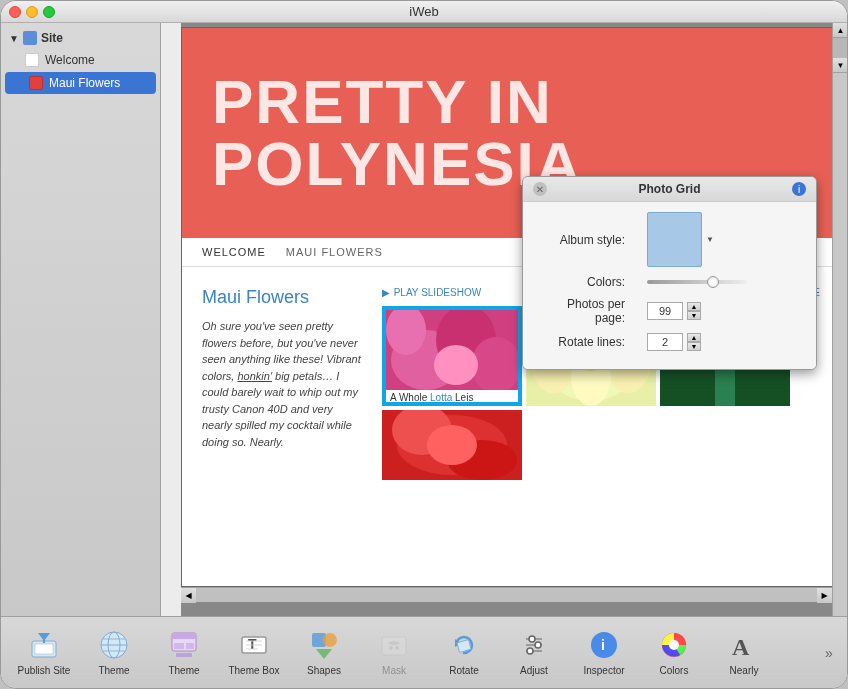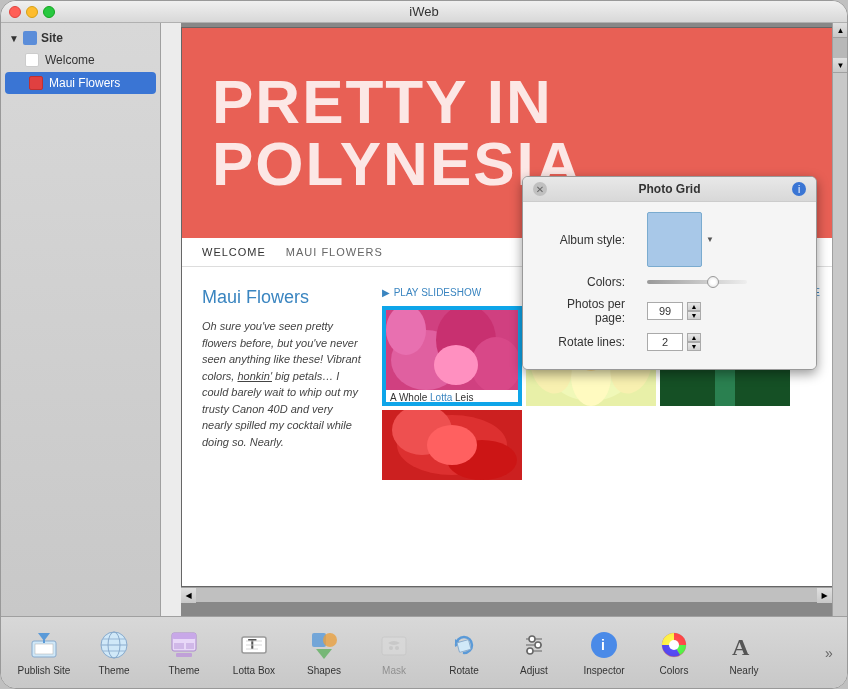--- a/index.html
+++ b/index.html
@@ -812,21 +812,21 @@
     <div class="toolbar-item">
       <div class="toolbar-icon">
         <svg width="32" height="32" viewBox="0 0 32 32">
           <rect x="4" y="8" width="24" height="16" rx="2" fill="white" stroke="#999" stroke-width="1.5"></rect>
           <text x="10" y="20" font-size="14" font-weight="bold" fill="#555">T</text>
           <line x1="8" y1="12" x2="24" y2="12" stroke="#ccc" stroke-width="0.8"></line>
           <line x1="8" y1="16" x2="24" y2="16" stroke="#ccc" stroke-width="0.8"></line>
           <line x1="8" y1="20" x2="20" y2="20" stroke="#ccc" stroke-width="0.8"></line>
         </svg>
       </div>
-      <span class="toolbar-label">Lotta Box</span>
+      <span class="toolbar-label">Theme Box</span>
     </div>
 
     <div class="toolbar-item">
       <div class="toolbar-icon">
         <svg width="32" height="32" viewBox="0 0 32 32">
           <rect x="4" y="4" width="14" height="14" rx="2" fill="#5a9ad8" opacity="0.8"></rect>
           <circle cx="22" cy="11" r="7" fill="#e8a040" opacity="0.8"></circle>
           <polygon points="16,30 8,20 24,20" fill="#60b060" opacity="0.8"></polygon>
         </svg>
       </div>

